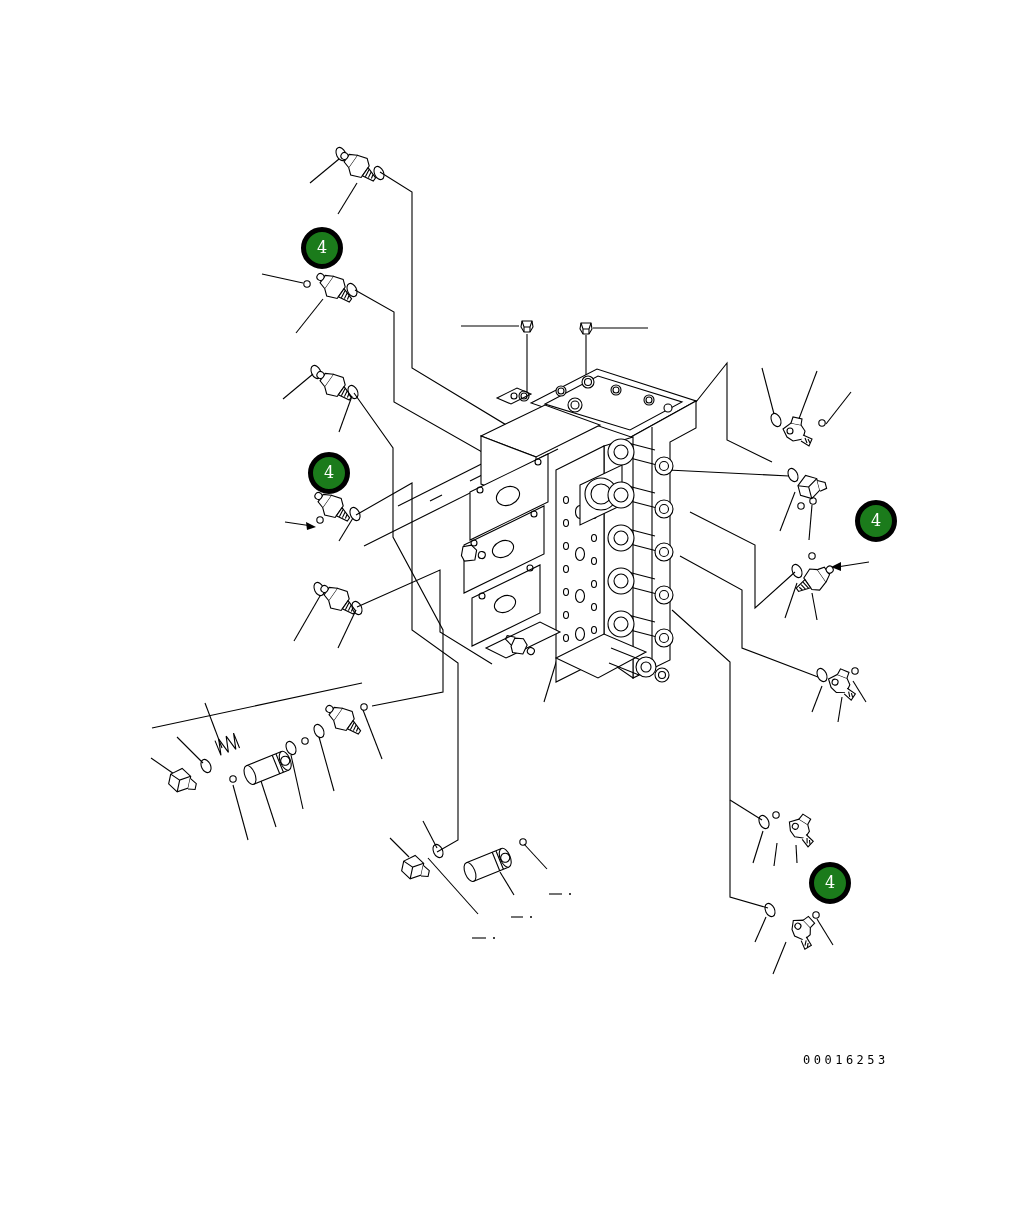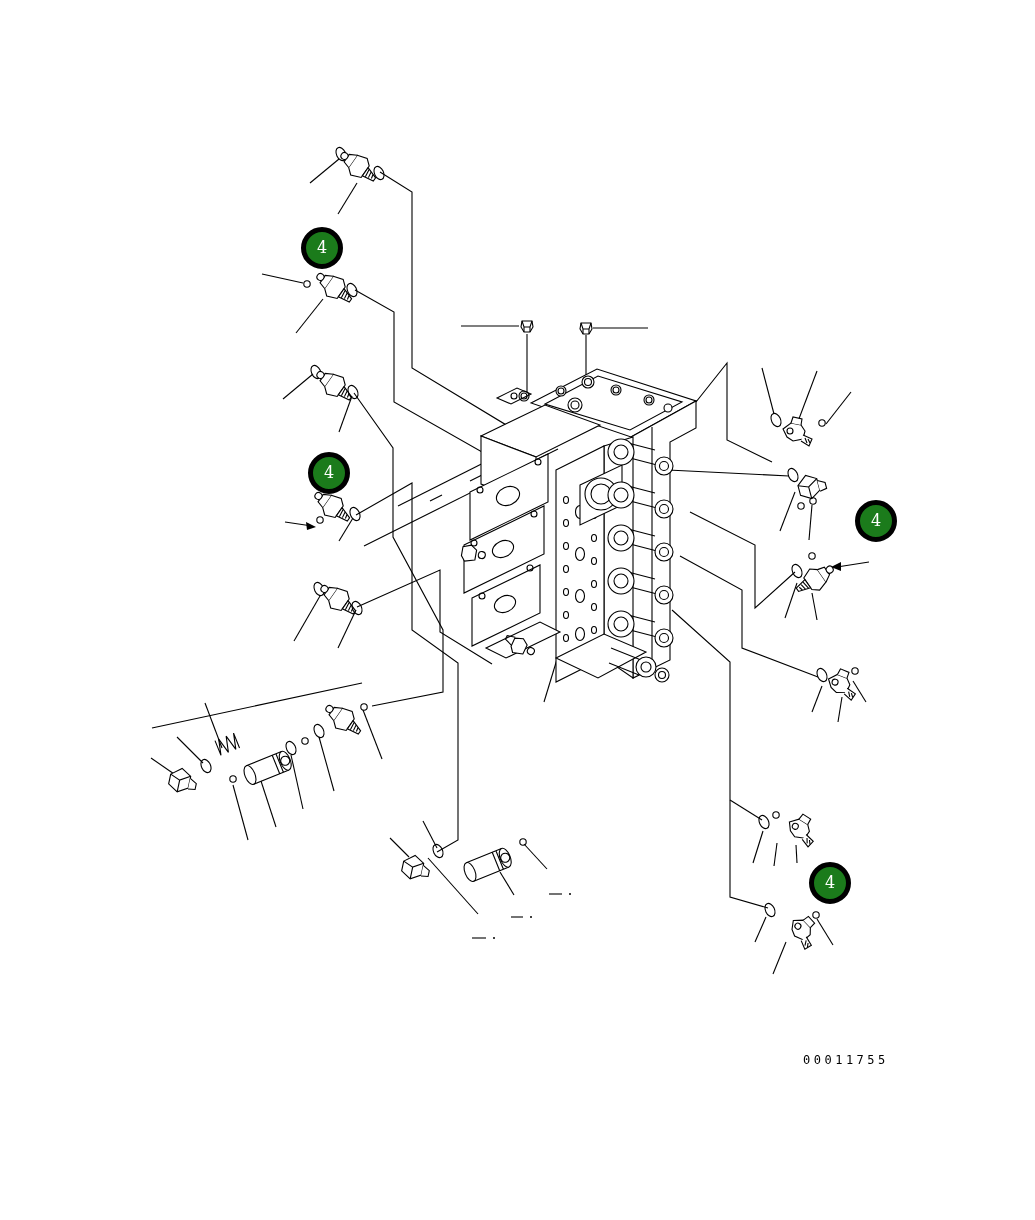--- a/index.html
+++ b/index.html
@@ -393,14 +393,14 @@
   <div class="callout" style="left:308px;top:452px;">
     <span>4</span>
   </div>
   <div class="callout" style="left:855px;top:500px;">
     <span>4</span>
   </div>
   <div class="callout" style="left:809px;top:862px;">
     <span>4</span>
   </div>
 
-  <div class="drawing-number">00011755</div>
+  <div class="drawing-number">00016253</div>
 </div>
 
 </body></html>

